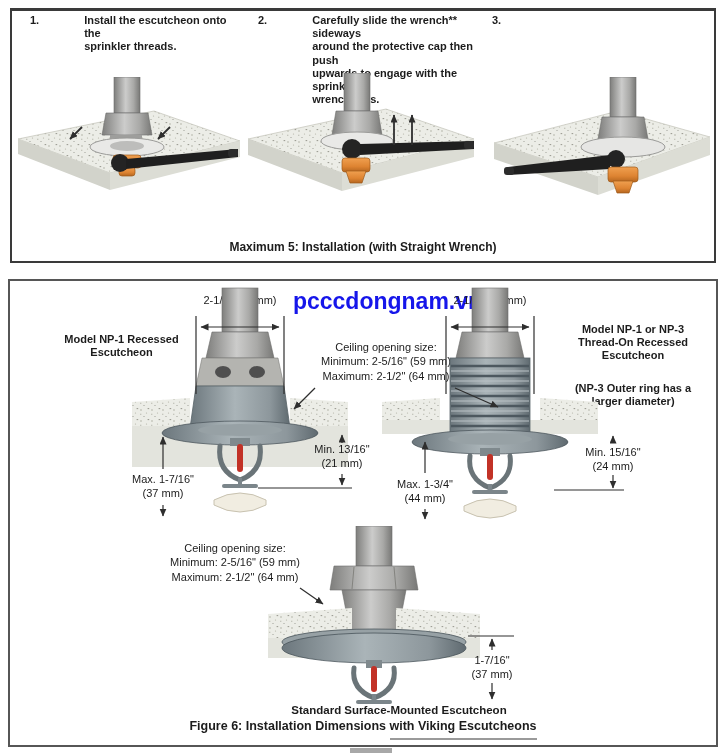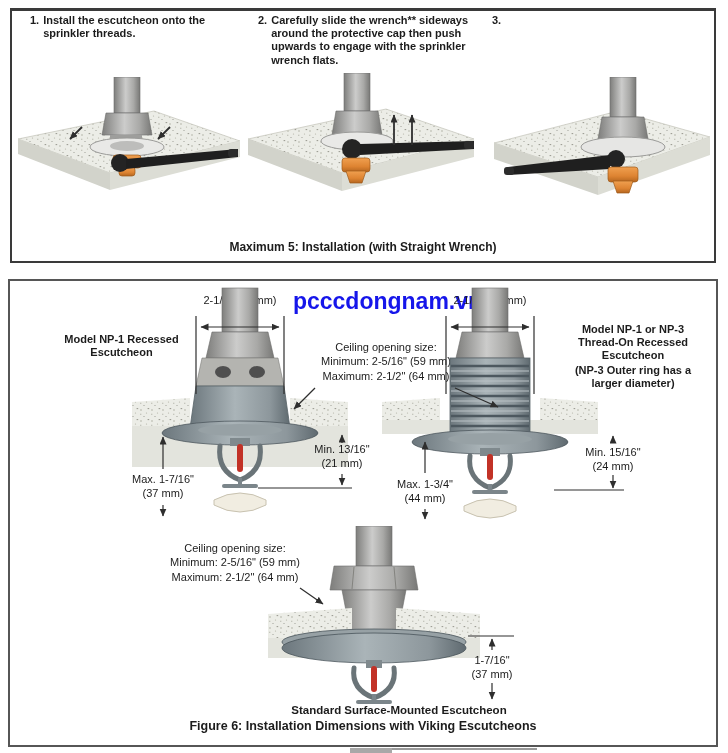--- a/index.html
+++ b/index.html
@@ -1,31 +1,31 @@
 <!DOCTYPE html>
 <html><head>
 <meta charset="utf-8">
 <style>
   html,body{margin:0;padding:0;background:#ffffff;}
   #page{position:relative;width:728px;height:753px;background:#ffffff;
         font-family:"Liberation Sans",sans-serif;color:#1c1c1c;overflow:hidden;}
   .abs{position:absolute;}
   .ctr{text-align:center;}
-  .pre{white-space:pre-line;}
+  .pre{white-space:pre-line;margin-left:41px;}
   .small{font-size:11px;line-height:1.22;}
   .step{display:flex;gap:4px;font-size:11px;line-height:1.2;font-weight:bold;}
   .step .num{flex:0 0 auto;}
   #fig5-box{left:10px;top:8px;width:702px;height:250px;
             border:2px solid #3a3a3a;border-top-width:3px;}
   #fig6-box{left:8px;top:279px;width:706px;height:464px;border:2px solid #565656;}
   .caption{font-size:12px;font-weight:bold;}
   .watermark{font-size:23px;font-weight:bold;letter-spacing:0px;}
   .dimtxt{font-size:11px;line-height:1.3;text-align:center;white-space:pre-line;}
   .modeltxt{font-size:11px;line-height:1.18;font-weight:bold;text-align:center;white-space:pre-line;}
-  .underlined{border-bottom:2px solid #9a9a9a;padding-bottom:15px;}
+  .underlined{border-bottom:2px solid #9a9a9a;padding-bottom:5px;}
   svg{display:block;}
 </style>
 </head>
 <body>
 
 <div id="page">
 
   <svg width="0" height="0" style="position:absolute">
     <defs>
       <linearGradient id="metalV" x1="0" y1="0" x2="1" y2="0">
@@ -155,21 +155,21 @@
     <div class="abs ctr watermark" style="left:275px;top:7px;width:205px;color:#1616ea;">pcccdongnam.vn</div>
 
     <div class="abs ctr small" style="left:130px;top:13px;width:200px;">2-1/8" (54 mm)</div>
     <div class="abs ctr small" style="left:380px;top:13px;width:200px;">2-1/8" (54 mm)</div>
 
     <div class="abs modeltxt" style="left:14px;top:52px;width:195px;">Model NP-1 Recessed
 Escutcheon</div>
     <div class="abs modeltxt" style="left:540px;top:42px;width:166px;">Model NP-1 or NP-3
 Thread-On Recessed
 Escutcheon</div>
-    <div class="abs modeltxt" style="left:540px;top:83px;width:166px;">(NP-3 Outer ring has a
+    <div class="abs modeltxt" style="left:540px;top:101px;width:166px;">(NP-3 Outer ring has a
 larger diameter)</div>
 
     <div class="abs dimtxt" style="left:276px;top:59px;width:200px;">Ceiling opening size:
 Minimum: 2-5/16" (59 mm)
 Maximum: 2-1/2" (64 mm)</div>
 
     <svg class="abs" style="left:118px;top:5px;" width="224" height="250" viewBox="0 0 224 250">
       <rect x="94" y="2" width="36" height="44" fill="url(#metalV)" stroke="#6d6d6b" stroke-width="0.6"></rect>
       <polygon points="84,46 140,46 146,72 78,72" fill="url(#metalV)" stroke="#6d6d6b" stroke-width="0.6"></polygon>
       <polygon points="74,72 150,72 156,100 68,100" fill="#b4b4b0" stroke="#7c7c78" stroke-width="0.6"></polygon>

